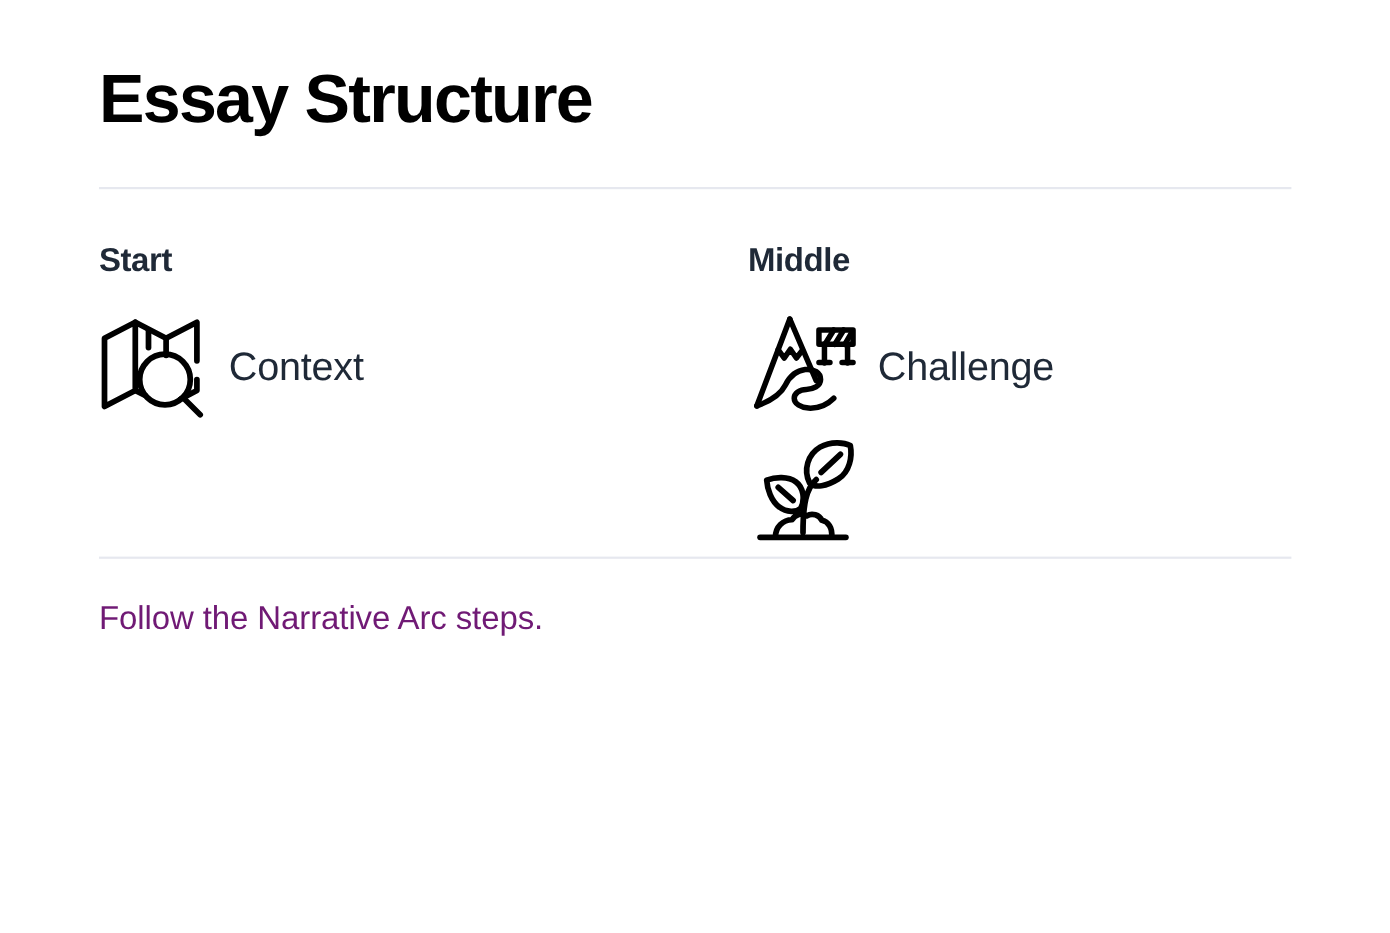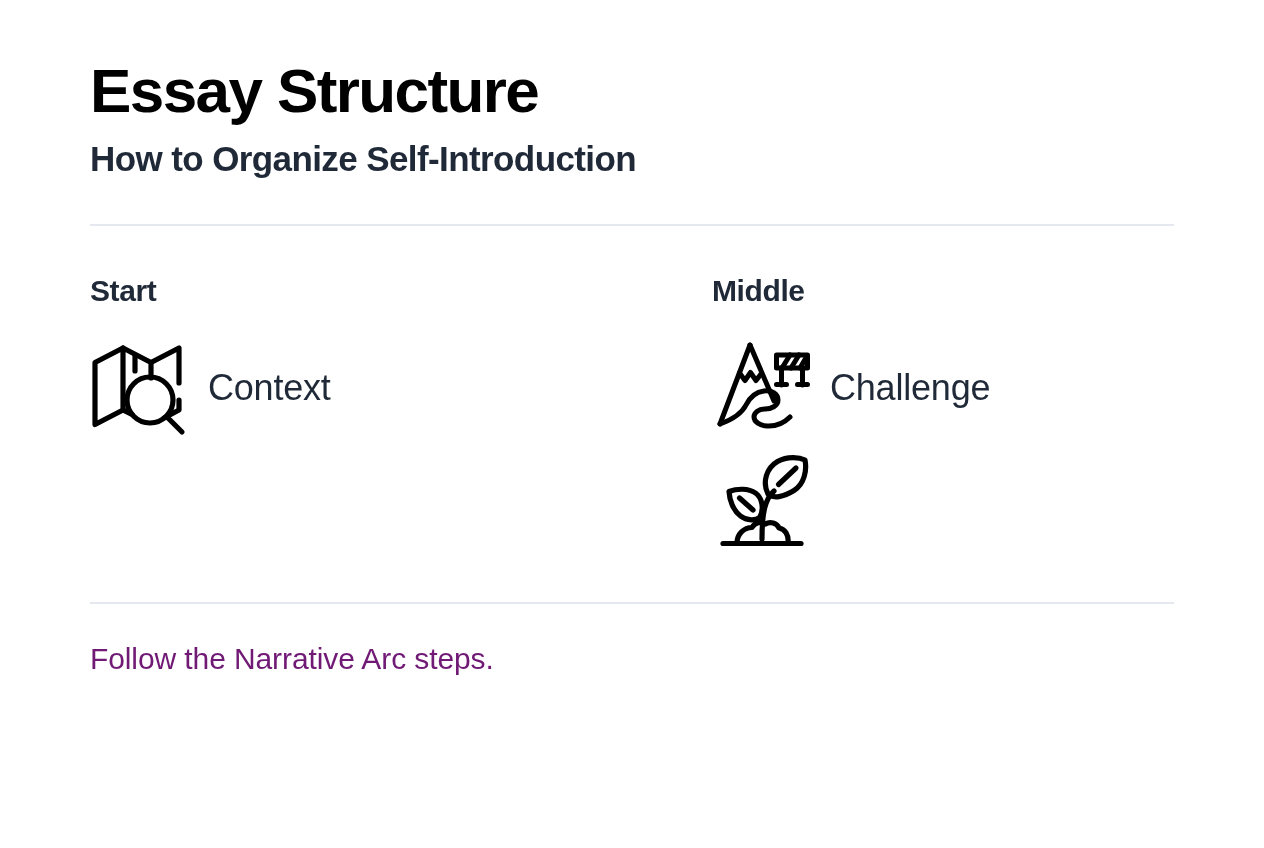--- a/index.html
+++ b/index.html
@@ -53,22 +53,20 @@
     margin: 0;
   }
   .divider-top { margin-top: 45px; }
   .divider-bottom { margin-top: 0; }
 
   
   .columns {
     display: flex;
     flex-direction: row;
     padding-top: 48px;
-    padding-bottom: 42px;
-    gap: 32px;
   }
   .column {
     width: 590px;
     flex: 0 0 auto;
   }
   .column-title {
     font-size: 30px;
     font-weight: 700;
     letter-spacing: -0.4px;
     color: #1f2937;
@@ -110,21 +108,20 @@
     margin: 0;
   }
 </style>
 </head>
 <body>
 
 <div class="page">
 
   <div class="header">
     <h1 class="title">Essay Structure</h1>
-    <h2 class="subtitle">How to Organize Self-Introduction</h2>
   </div>
 
   <div class="divider divider-top"></div>
 
   <div class="columns">
 
     <div class="column">
       <div class="column-title">Start</div>
 
 

